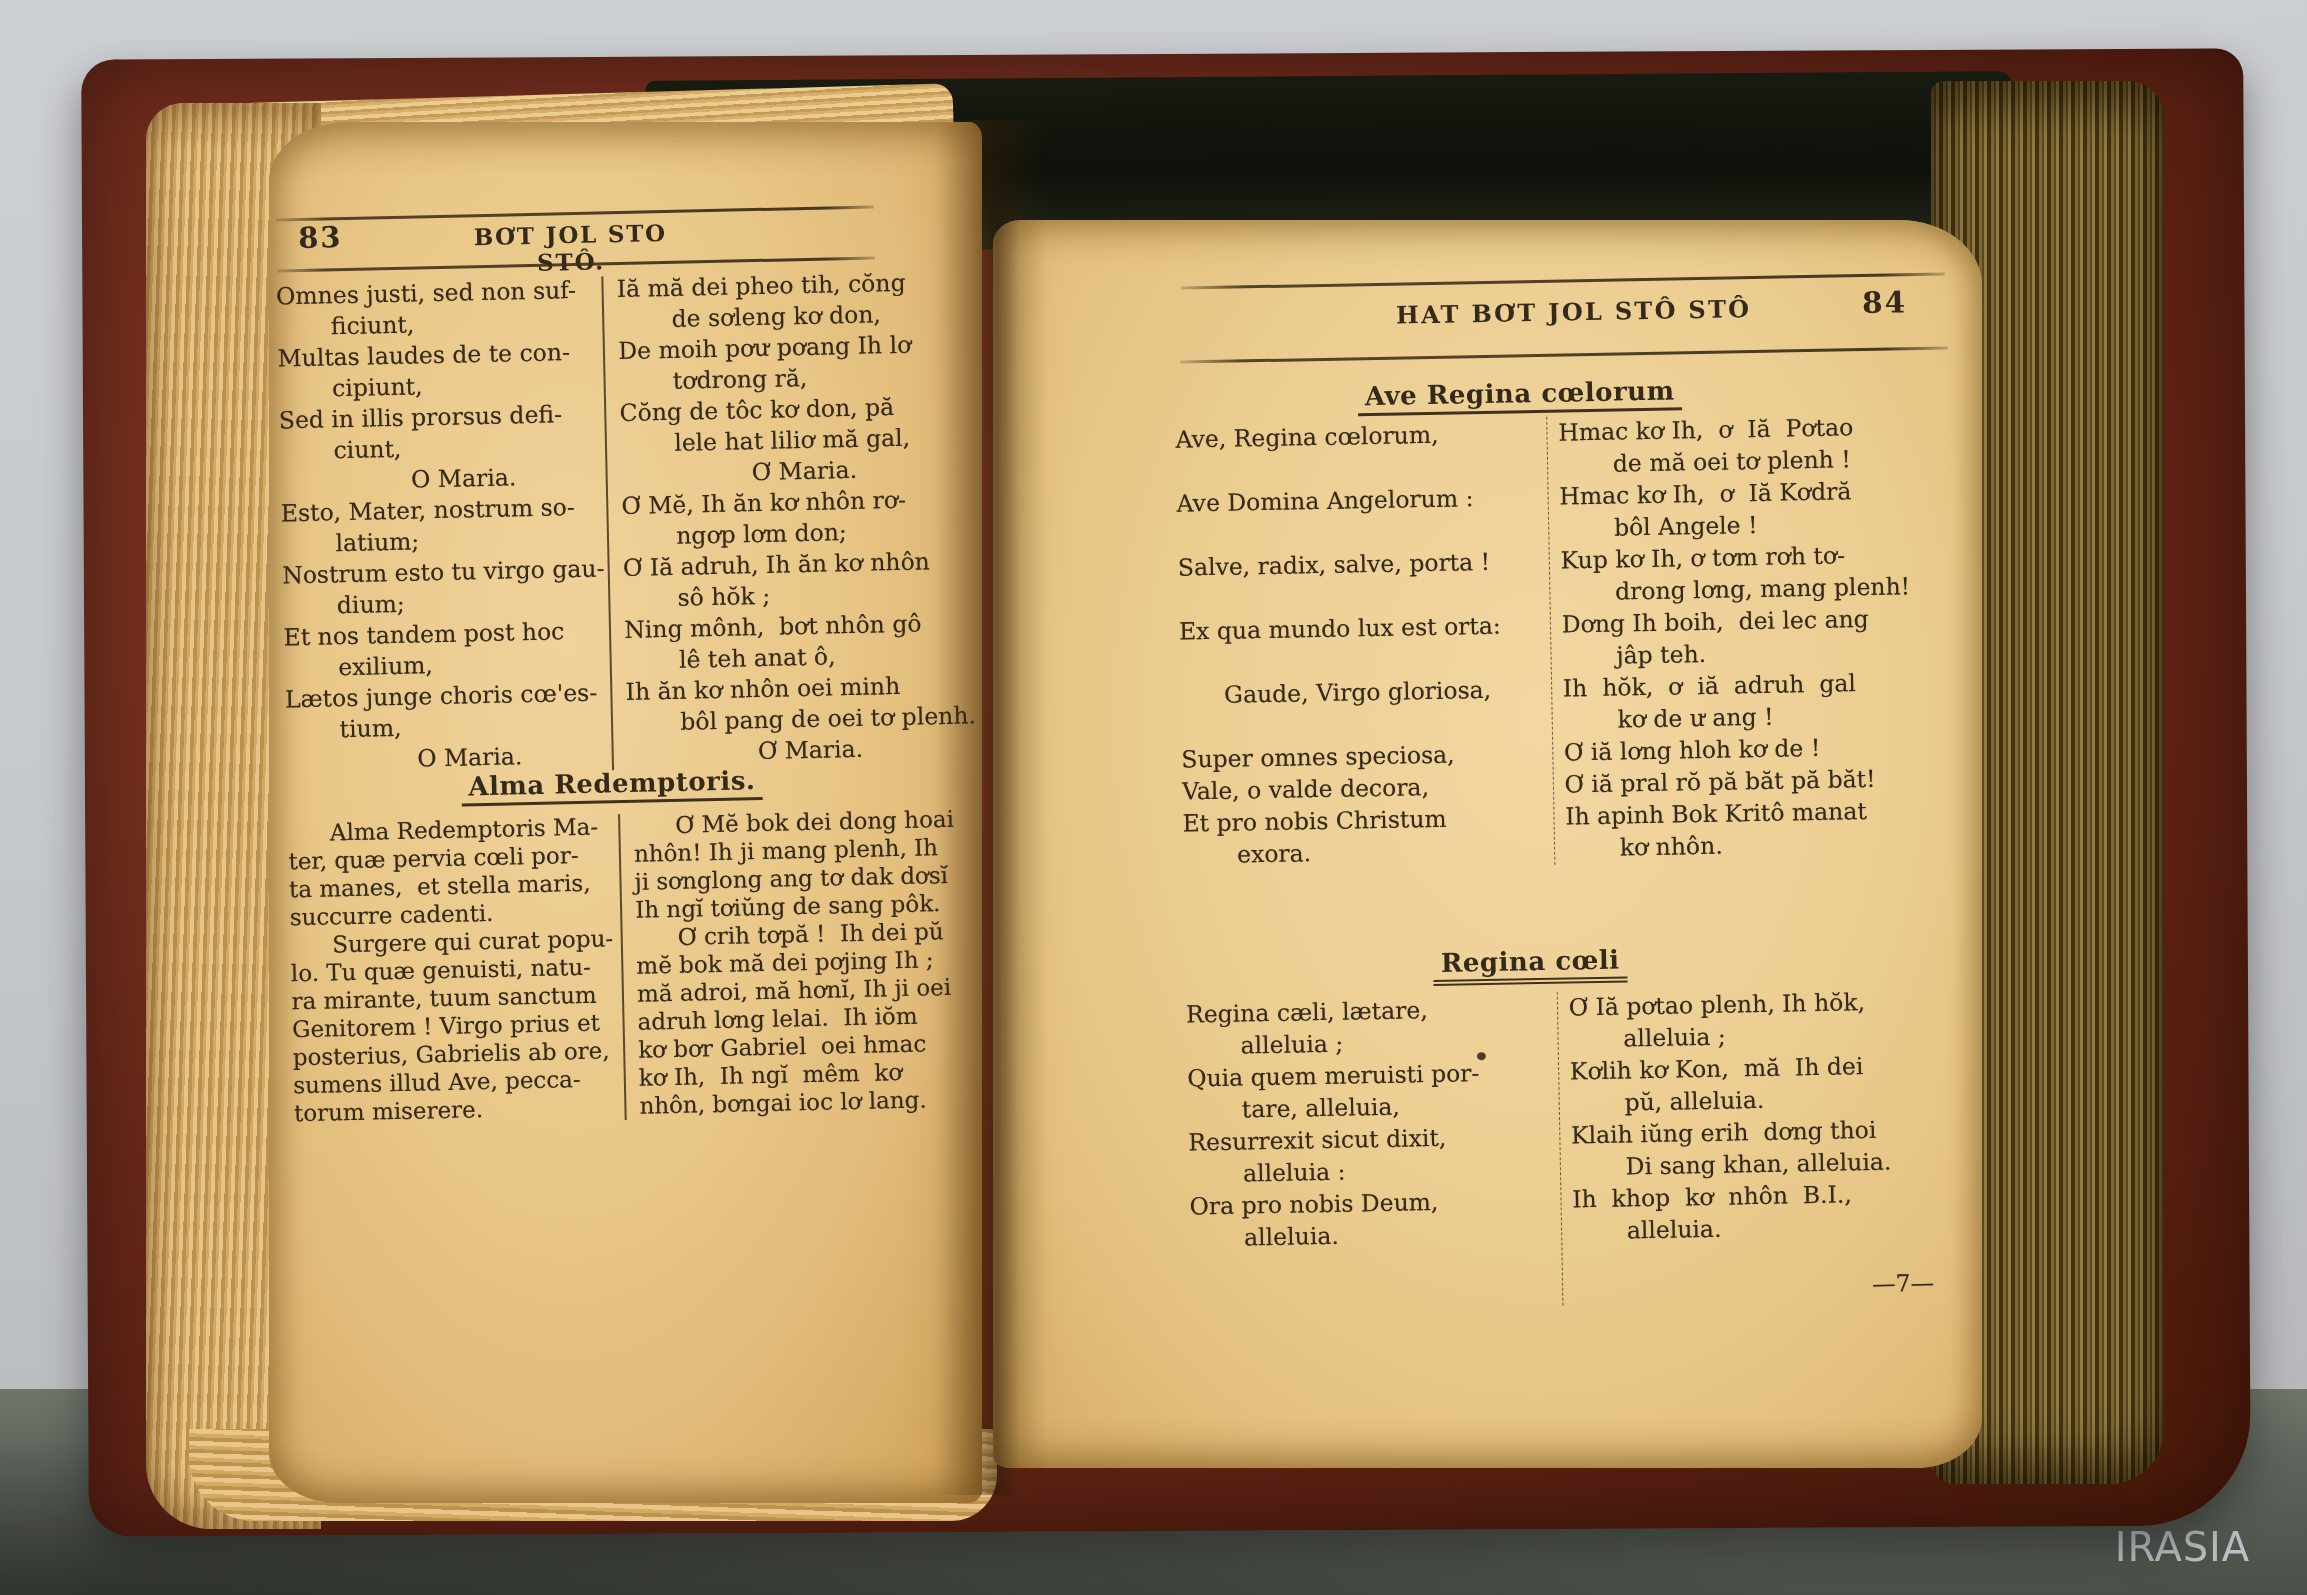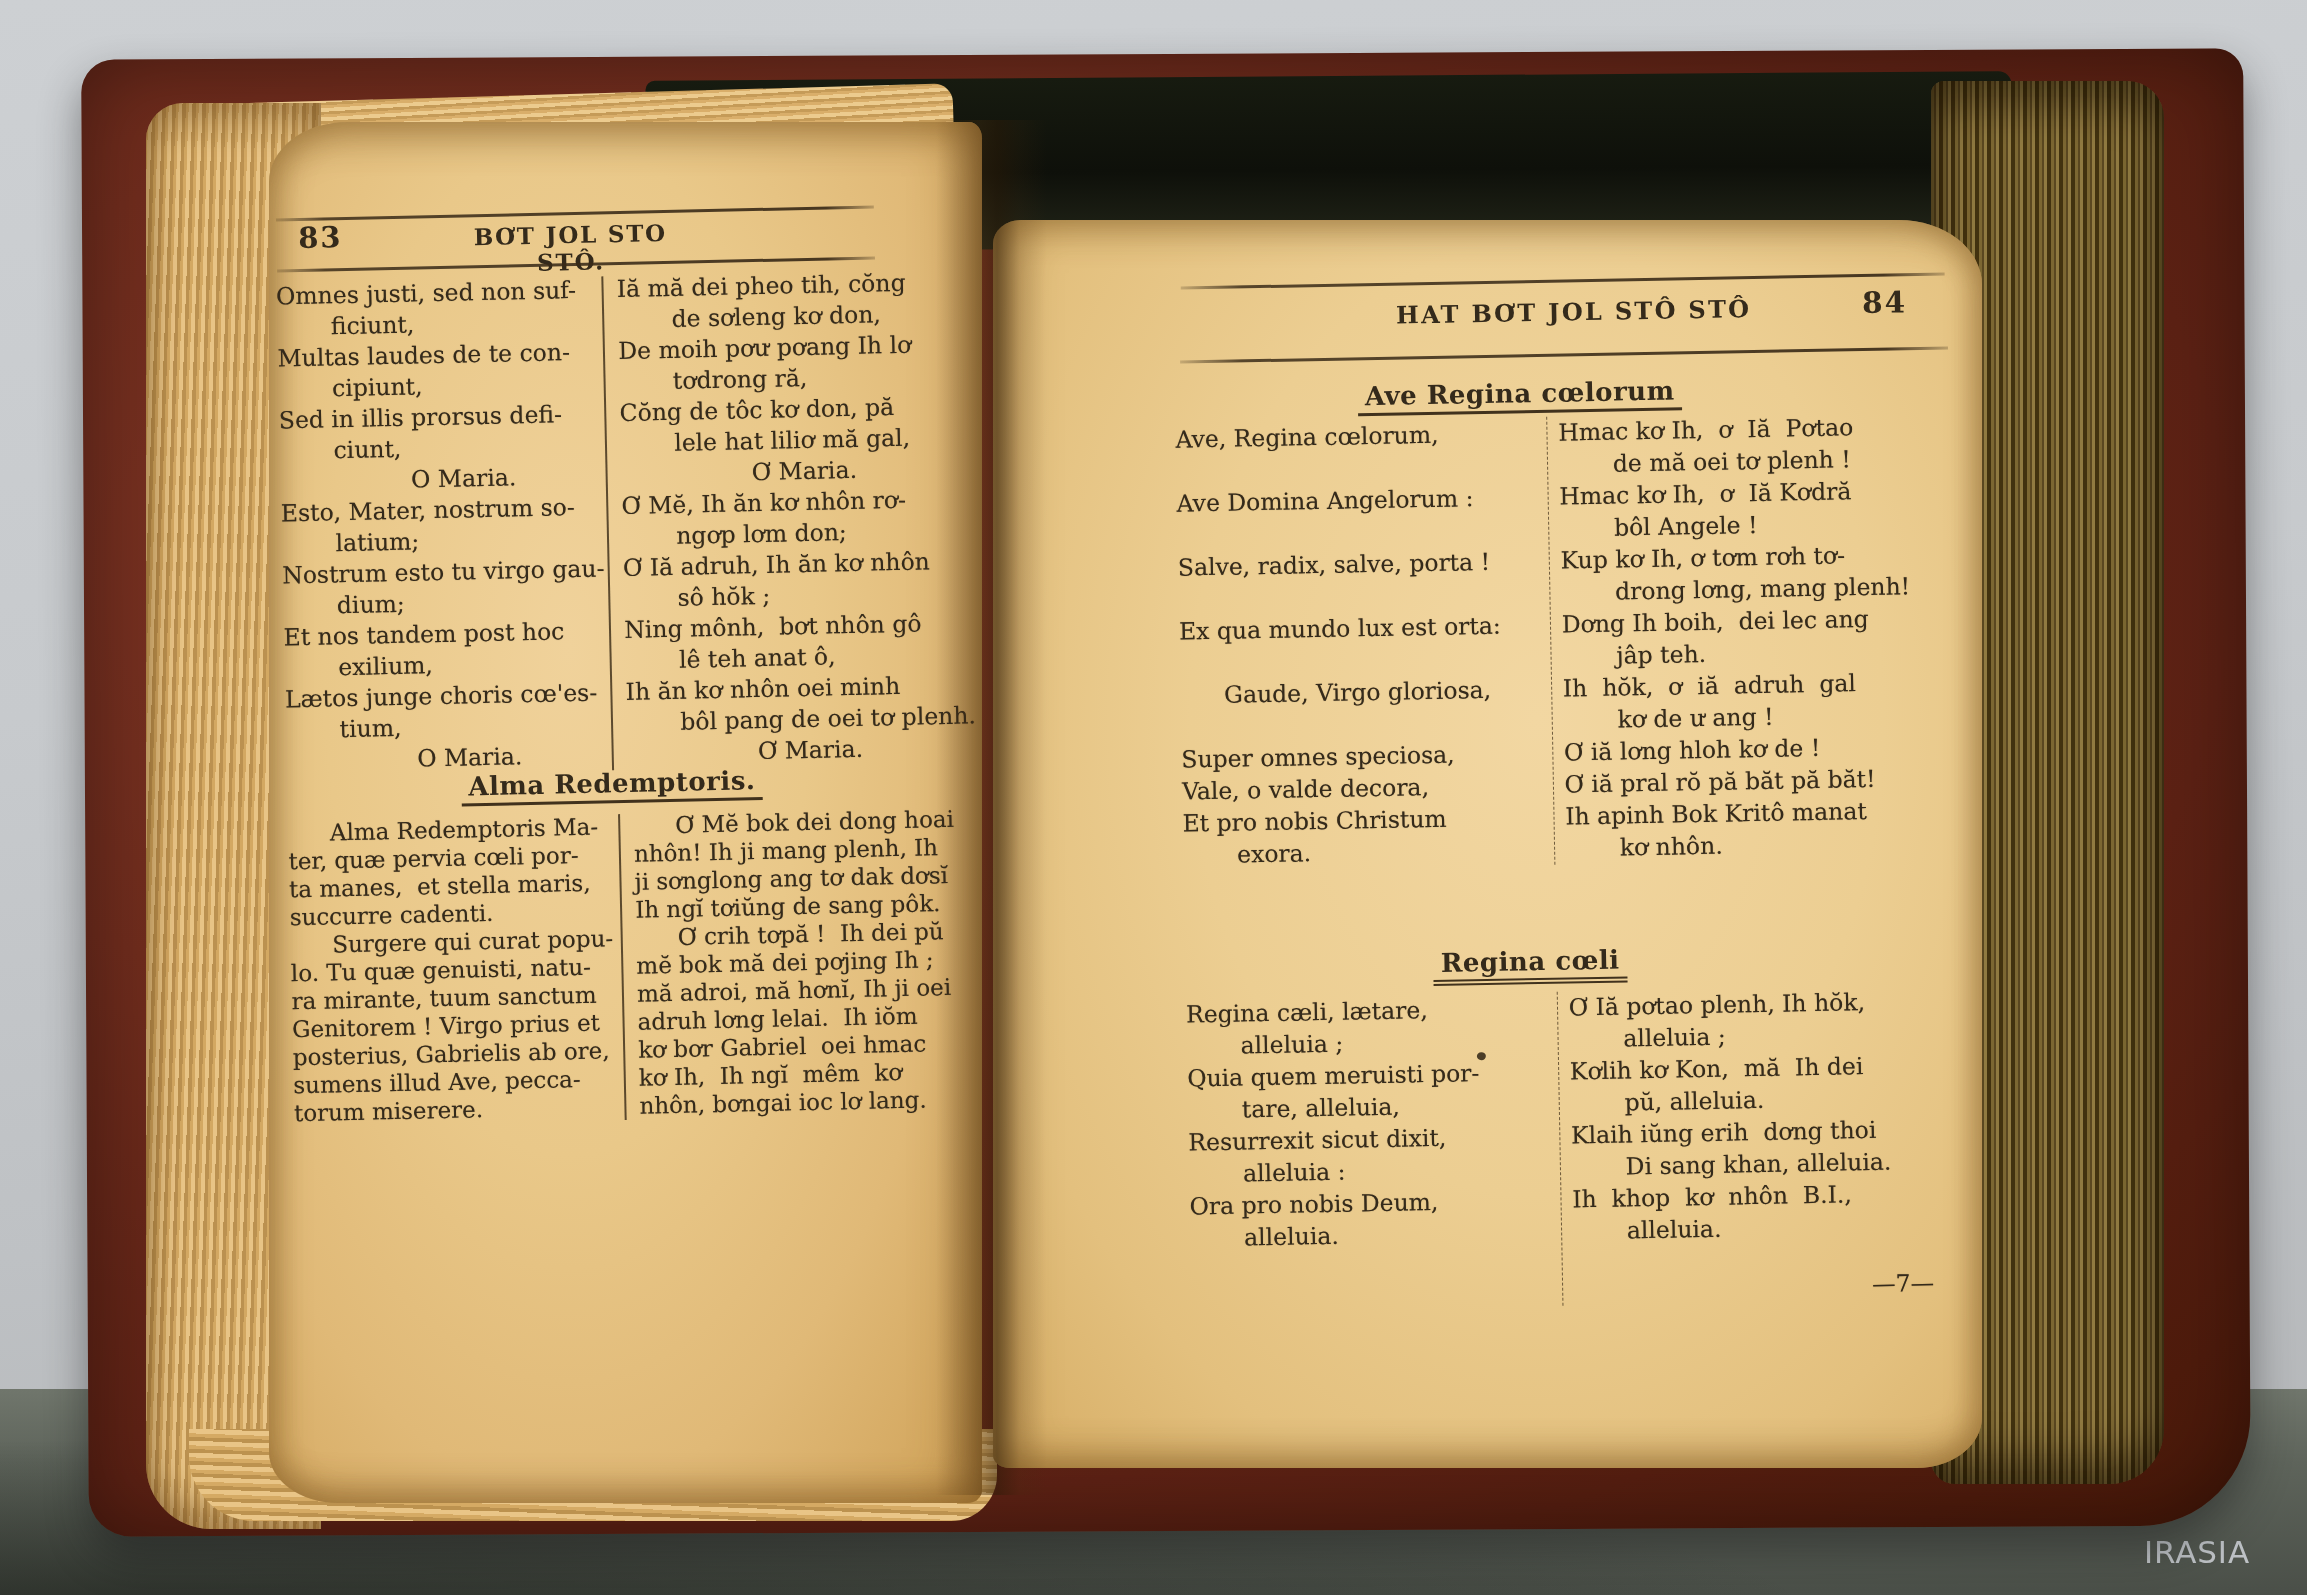--- a/index.html
+++ b/index.html
@@ -8,21 +8,21 @@
     background:linear-gradient(175deg,#cdd0d3 0%,#c7cacd 40%,#bec1c4 70%,#b2b4b6 100%);
     font-family:"DejaVu Serif","Liberation Serif",serif;
   }
   
   .floor {position:absolute;left:0;top:1389px;width:2307px;height:207px;
     background:linear-gradient(180deg,#70766c 0%,#5e645b 35%,#4a4f48 100%);}
   .floor::before {content:"";position:absolute;inset:0;
     background:radial-gradient(ellipse at 6% 110%, rgba(18,22,16,.55), transparent 55%);}
   .watermark {position:absolute;right:57px;bottom:26px;
     font-family:"DejaVu Sans","Liberation Sans",sans-serif;
-    font-size:31px;color:#c9cdd2;letter-spacing:0.9px;opacity:.9;}
+    font-size:40px;color:#c9cdd2;letter-spacing:0.9px;opacity:.9;}
 
   
   .book-cover {position:absolute;left:85px;top:54px;width:2162px;height:1477px;
     border-radius:33px 28px 111px 42px;
     background:radial-gradient(ellipse at 25% 35%, #7d3424 0%, #6f2c1d 35%, #5c2114 70%, #471808 100%);
     box-shadow:0 20px 42px rgba(25,25,25,.45), inset 0 0 83px rgba(0,0,0,.38);
     transform:rotate(-.3deg);}
   .headband {position:absolute;left:646px;top:76px;width:1366px;height:171px;
     border-radius:9.2px 13px 24px 55px;
     background:linear-gradient(180deg,#171b10 0%,#0e100a 55%,#232619 100%);

